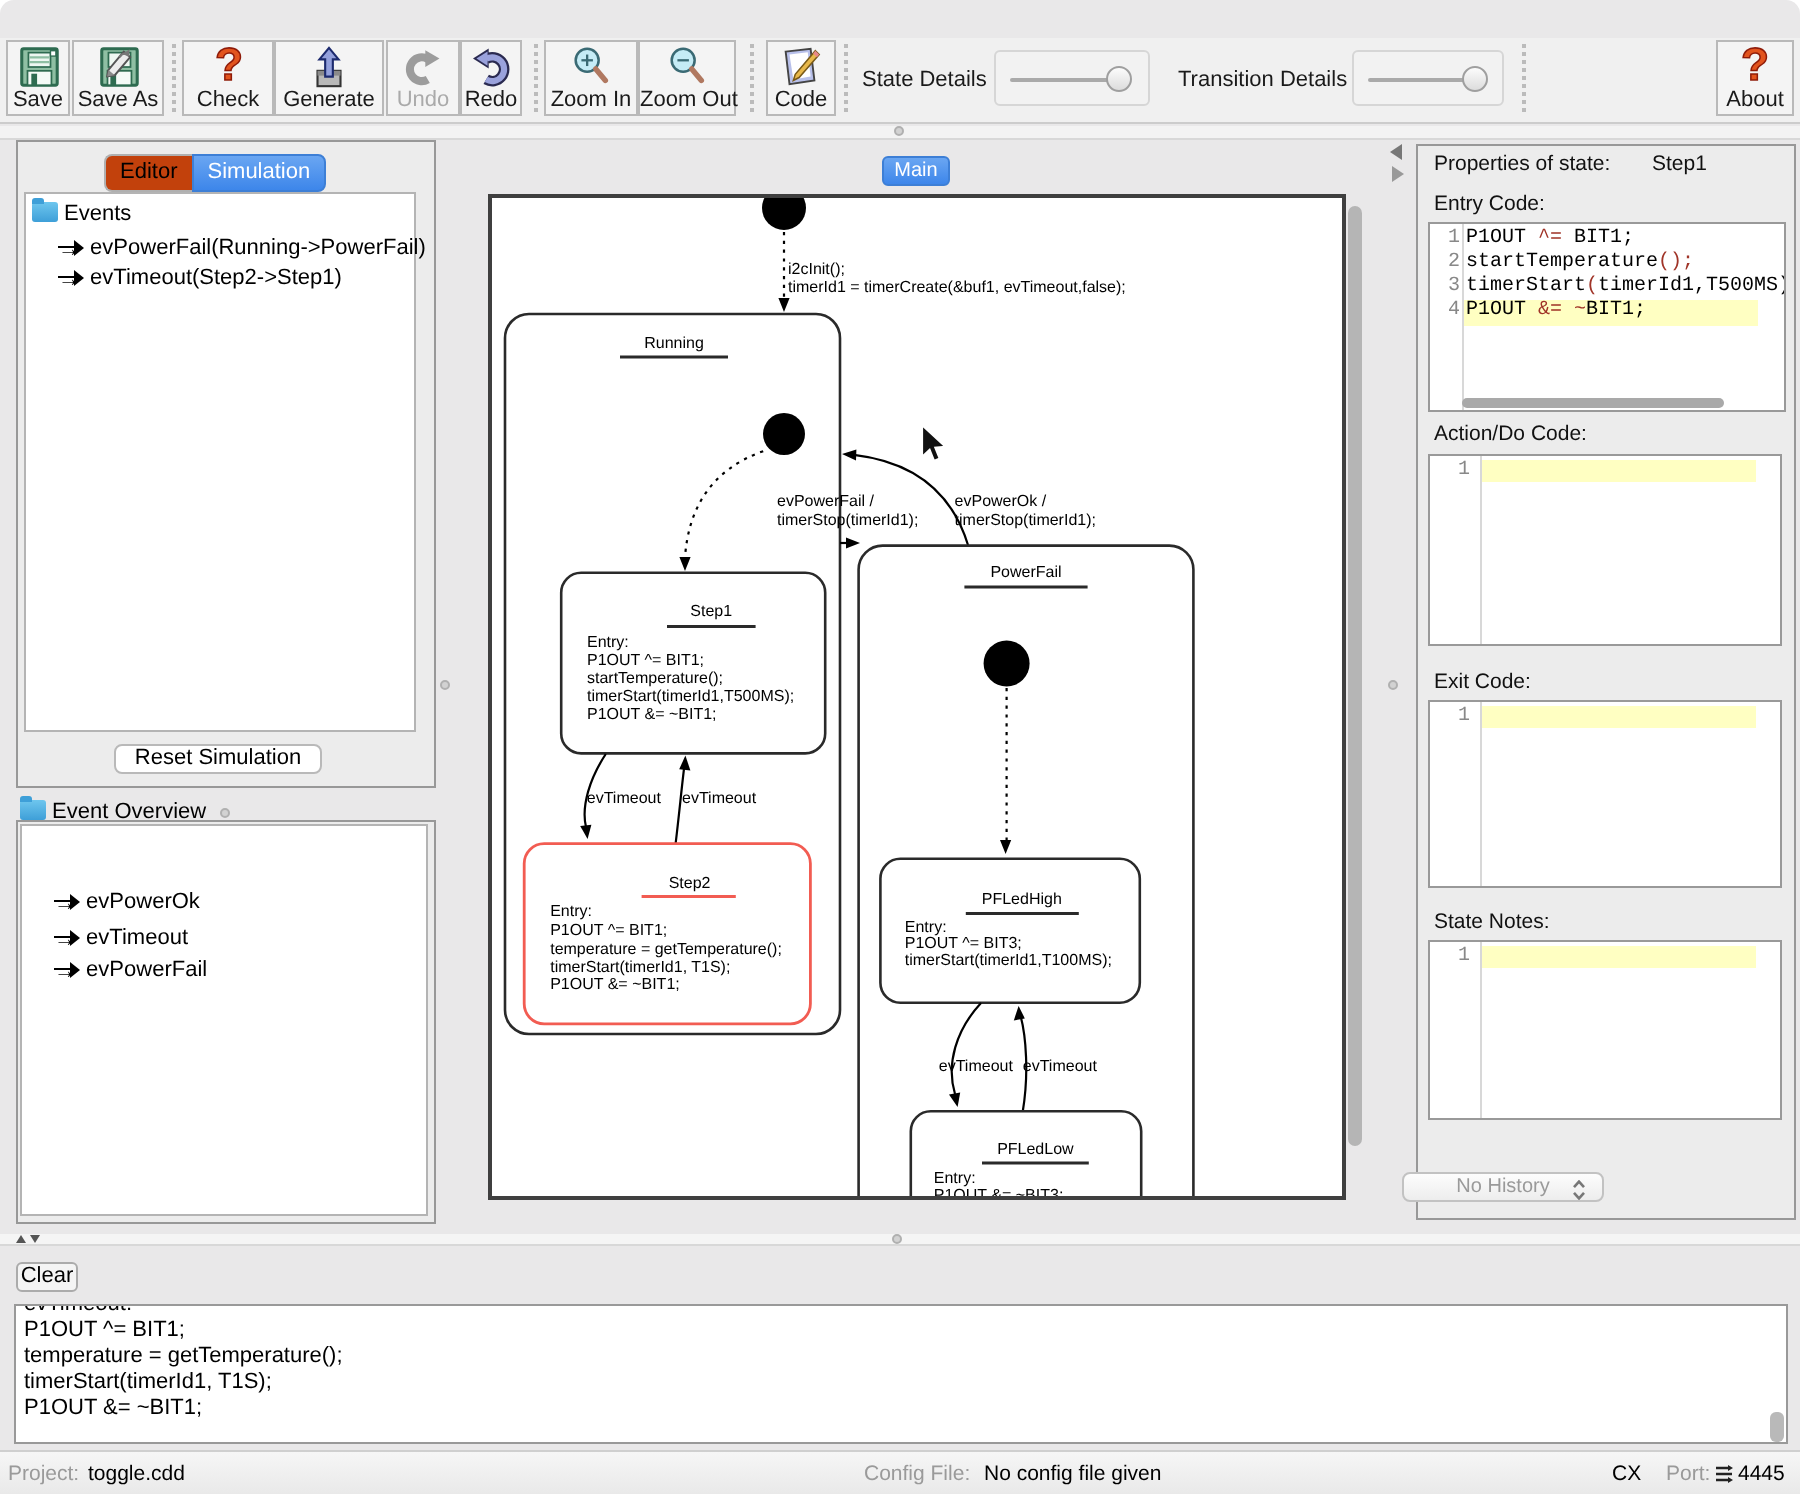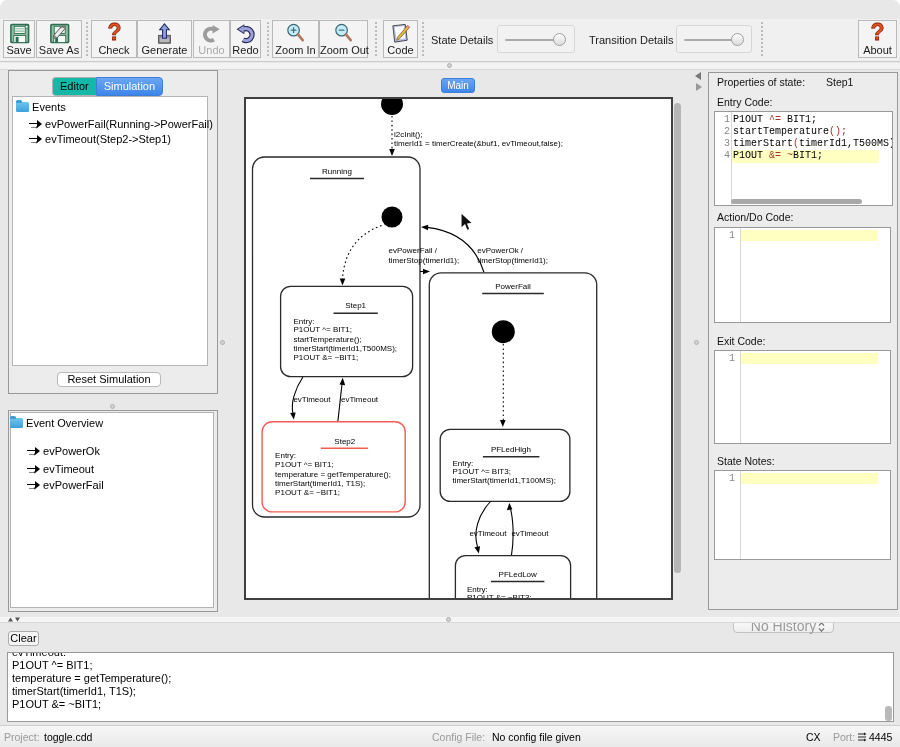--- a/index.html
+++ b/index.html
@@ -23,21 +23,21 @@
 .gripdot { position:absolute; width:5px; height:5px; border-radius:50%; background:#d2d2d2; border:1px solid #b0b0b0; }
 
 .panel { position:absolute; background:#ececec; border:1px solid #989898; }
 #leftTop { left:8px; top:70px; width:210px; height:324px; }
 #leftBot { left:8px; top:410px; width:210px; height:202px; }
 #rightPanel { left:708px; top:72px; width:190px; height:538px; }
 .whitebox { position:absolute; background:#ffffff; border:1px solid #b4b4b4; }
 
 #tabs { position:absolute; left:52px; top:77px; height:19px; display:flex; z-index:5; }
 .tab { font-size:11px; line-height:17px; padding:0 7px; border:1px solid #b0b0b0; }
-#tabEditor { background:#14b8a6; color:#000; border-radius:4px 0 0 4px; border-right:none; }
+#tabEditor { background:#c2410c; color:#000; border-radius:4px 0 0 4px; border-right:none; }
 #tabSim { background:linear-gradient(#6aa6f2,#3d86ea); color:#fff; border-radius:0 4px 4px 0; border-color:#3d7fd6; }
 
 .trow { position:absolute; font-size:11px; color:#000; white-space:nowrap; }
 .folder { display:inline-block; position:relative; width:13px; height:10px; background:linear-gradient(#6ec6ee,#3e9fd8); border-radius:1.5px; vertical-align:-1px; }
 .folder:before { content:""; position:absolute; left:0; top:-2px; width:6px; height:3px; background:#3e9fd8; border-radius:1.5px 1.5px 0 0; }
 .arr { display:inline-block; width:13px; height:9px; vertical-align:-1px;
   background:
     linear-gradient(#000,#000) no-repeat 0 4px / 9px 1.4px; position:relative; }
 .arr:after { content:""; position:absolute; right:0; top:0.8px; border-left:5.5px solid #000; border-top:4px solid transparent; border-bottom:4px solid transparent; }
 #resetBtn { position:absolute; left:57px; top:372px; width:104px; height:15px; background:#ffffff; border:1px solid #b9b9b9; border-radius:4px; font-size:11px; text-align:center; line-height:13px; z-index:4; }
@@ -46,21 +46,21 @@
 #canvas { position:absolute; left:244px; top:97px; width:429px; height:503px; background:#ffffff; border:2px solid #3f3f3f; overflow:hidden; }
 #vscroll { position:absolute; left:674px; top:103px; width:7px; height:470px; background:#b5b5b5; border-radius:3.5px; }
 
 .rlabel { position:absolute; font-size:10.5px; color:#111; }
 .editor { position:absolute; background:#ffffff; border:1px solid #999999; overflow:hidden; }
 .gut { position:absolute; left:0; top:0; bottom:0; border-right:1px solid #d8d8d8; background:#fff; }
 .lnum { position:absolute; font-family:"Liberation Mono",monospace; font-size:10px; color:#888; text-align:right; }
 .yellow { position:absolute; background:#ffffc2; }
 .codeline { position:absolute; font-family:"Liberation Mono",monospace; font-size:10px; color:#000; white-space:pre; }
 .red { color:#a03428; }
-#noHist { position:absolute; left:733px; top:586px; width:101px; height:15px; border:1px solid #c2c2c2; border-radius:4px; background:linear-gradient(#fdfdfd,#ededed); font-size:14px; color:#9a9a9a; text-align:center; line-height:14px;margin-top:32px; }
+#noHist { position:absolute; left:701px; top:586px; width:101px; height:15px; border:1px solid #c2c2c2; border-radius:4px; background:linear-gradient(#fdfdfd,#ededed); font-size:10px; color:#9a9a9a; text-align:center; line-height:14px; }
 
 #botsplit { position:absolute; left:0; top:617px; width:900px; height:6px; background:#f5f5f5; border-bottom:1px solid #d8d8d8; }
 #clearBtn { position:absolute; left:8px; top:631px; width:31px; height:15px; background:#f4f4f4; border:1px solid #ababab; border-radius:3px; font-size:11px; text-align:center; line-height:13px; }
 #logbox { position:absolute; left:7px; top:652px; width:887px; height:70px; background:#fff; border:1px solid #999; overflow:hidden; }
 #logbox .ll { position:absolute; left:4px; font-size:11px; color:#000; white-space:nowrap; }
 #statusbar { position:absolute; left:0; top:725px; width:900px; height:22px; background:linear-gradient(#f6f6f6,#e9e9e9); border-top:1px solid #cfcfcf; font-size:10.5px; }
 #statusbar .gray { color:#9a9a9a; } #statusbar .blk { color:#000; font-weight:normal; }
 #statusbar span { position:absolute; top:5px; }
 svg text { font-family:"Liberation Sans",sans-serif; }
 </style>
@@ -182,21 +182,21 @@
       <div class="tab" id="tabSim">Simulation</div>
     </div>
   <div class="whitebox" style="left:12px; top:96px; width:196px; height:270px;"></div>
   <div class="trow" style="left:16px; top:101px;"><span class="folder"></span>&nbsp;Events</div>
   <div class="trow" style="left:29px; top:118px;"><span class="arr">→</span>&nbsp;evPowerFail(Running-&gt;PowerFail)</div>
   <div class="trow" style="left:29px; top:133px;"><span class="arr">→</span>&nbsp;evTimeout(Step2-&gt;Step1)</div>
   <div id="resetBtn">Reset Simulation</div>
   <div class="gripdot" style="left:110px; top:404px;"></div>
   <div class="panel" id="leftBot"></div>
   <div class="whitebox" style="left:10px; top:412px; width:204px; height:196px;"></div>
-  <div class="trow" style="left:10px; top:417px;"><span class="folder"></span>&nbsp;Event Overview</div>
+  <div class="trow" style="left:10px; top:400px;"><span class="folder"></span>&nbsp;Event Overview</div>
   <div class="trow" style="left:27px; top:432px;margin-top:47px;"><span class="arr">→</span>&nbsp;evPowerFail</div>
   <div class="trow" style="left:27px; top:445px;"><span class="arr">→</span>&nbsp;evPowerOk</div>
   <div class="trow" style="left:27px; top:463px;"><span class="arr">→</span>&nbsp;evTimeout</div>
 
   <div id="mainTab">Main</div>
   <div id="canvas">
   <svg width="425" height="499" viewBox="246 99 425 499" font-size="8" fill="#000">
 
     <circle cx="392" cy="104" r="11" fill="#000"></circle>
     <line x1="392" y1="116" x2="392" y2="149" stroke="#000" stroke-width="1.1" stroke-dasharray="1.6 2.8"></line>

